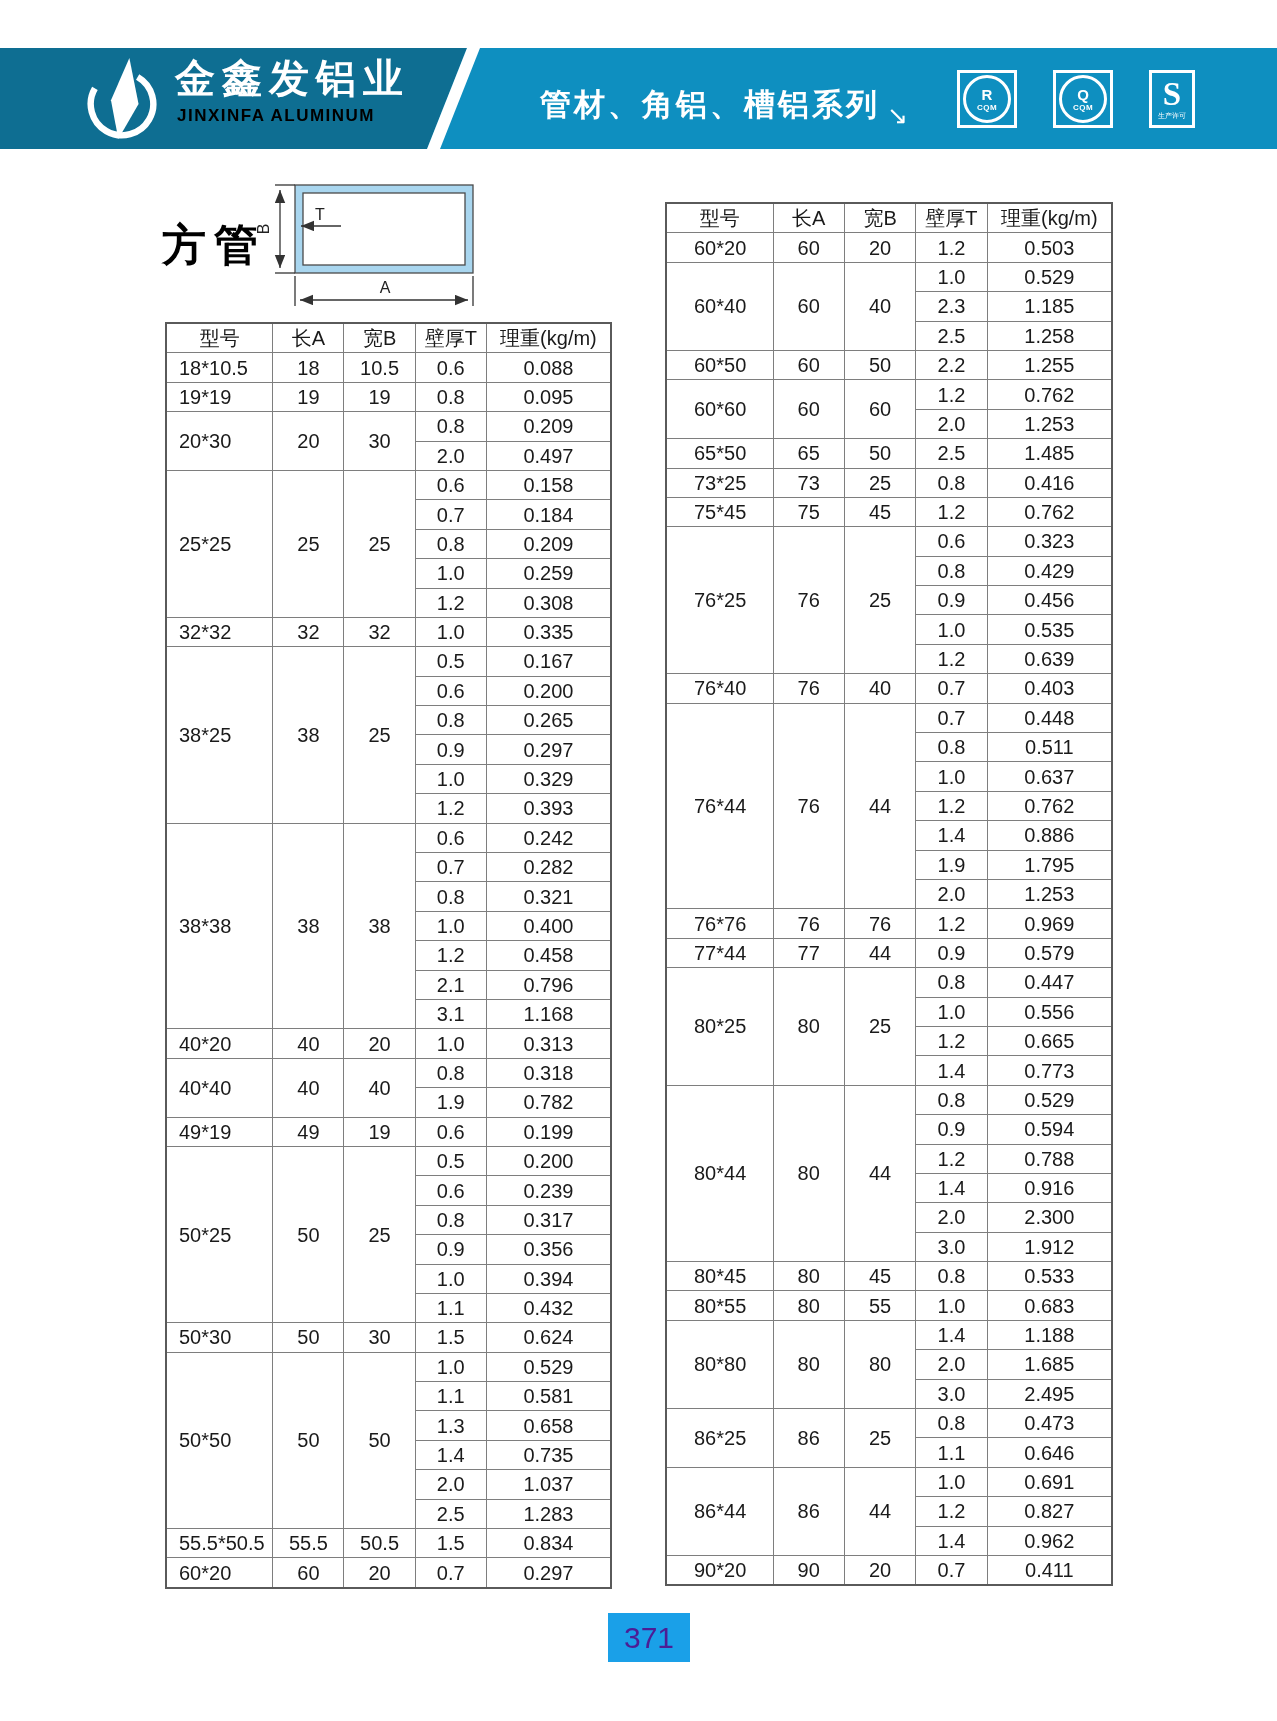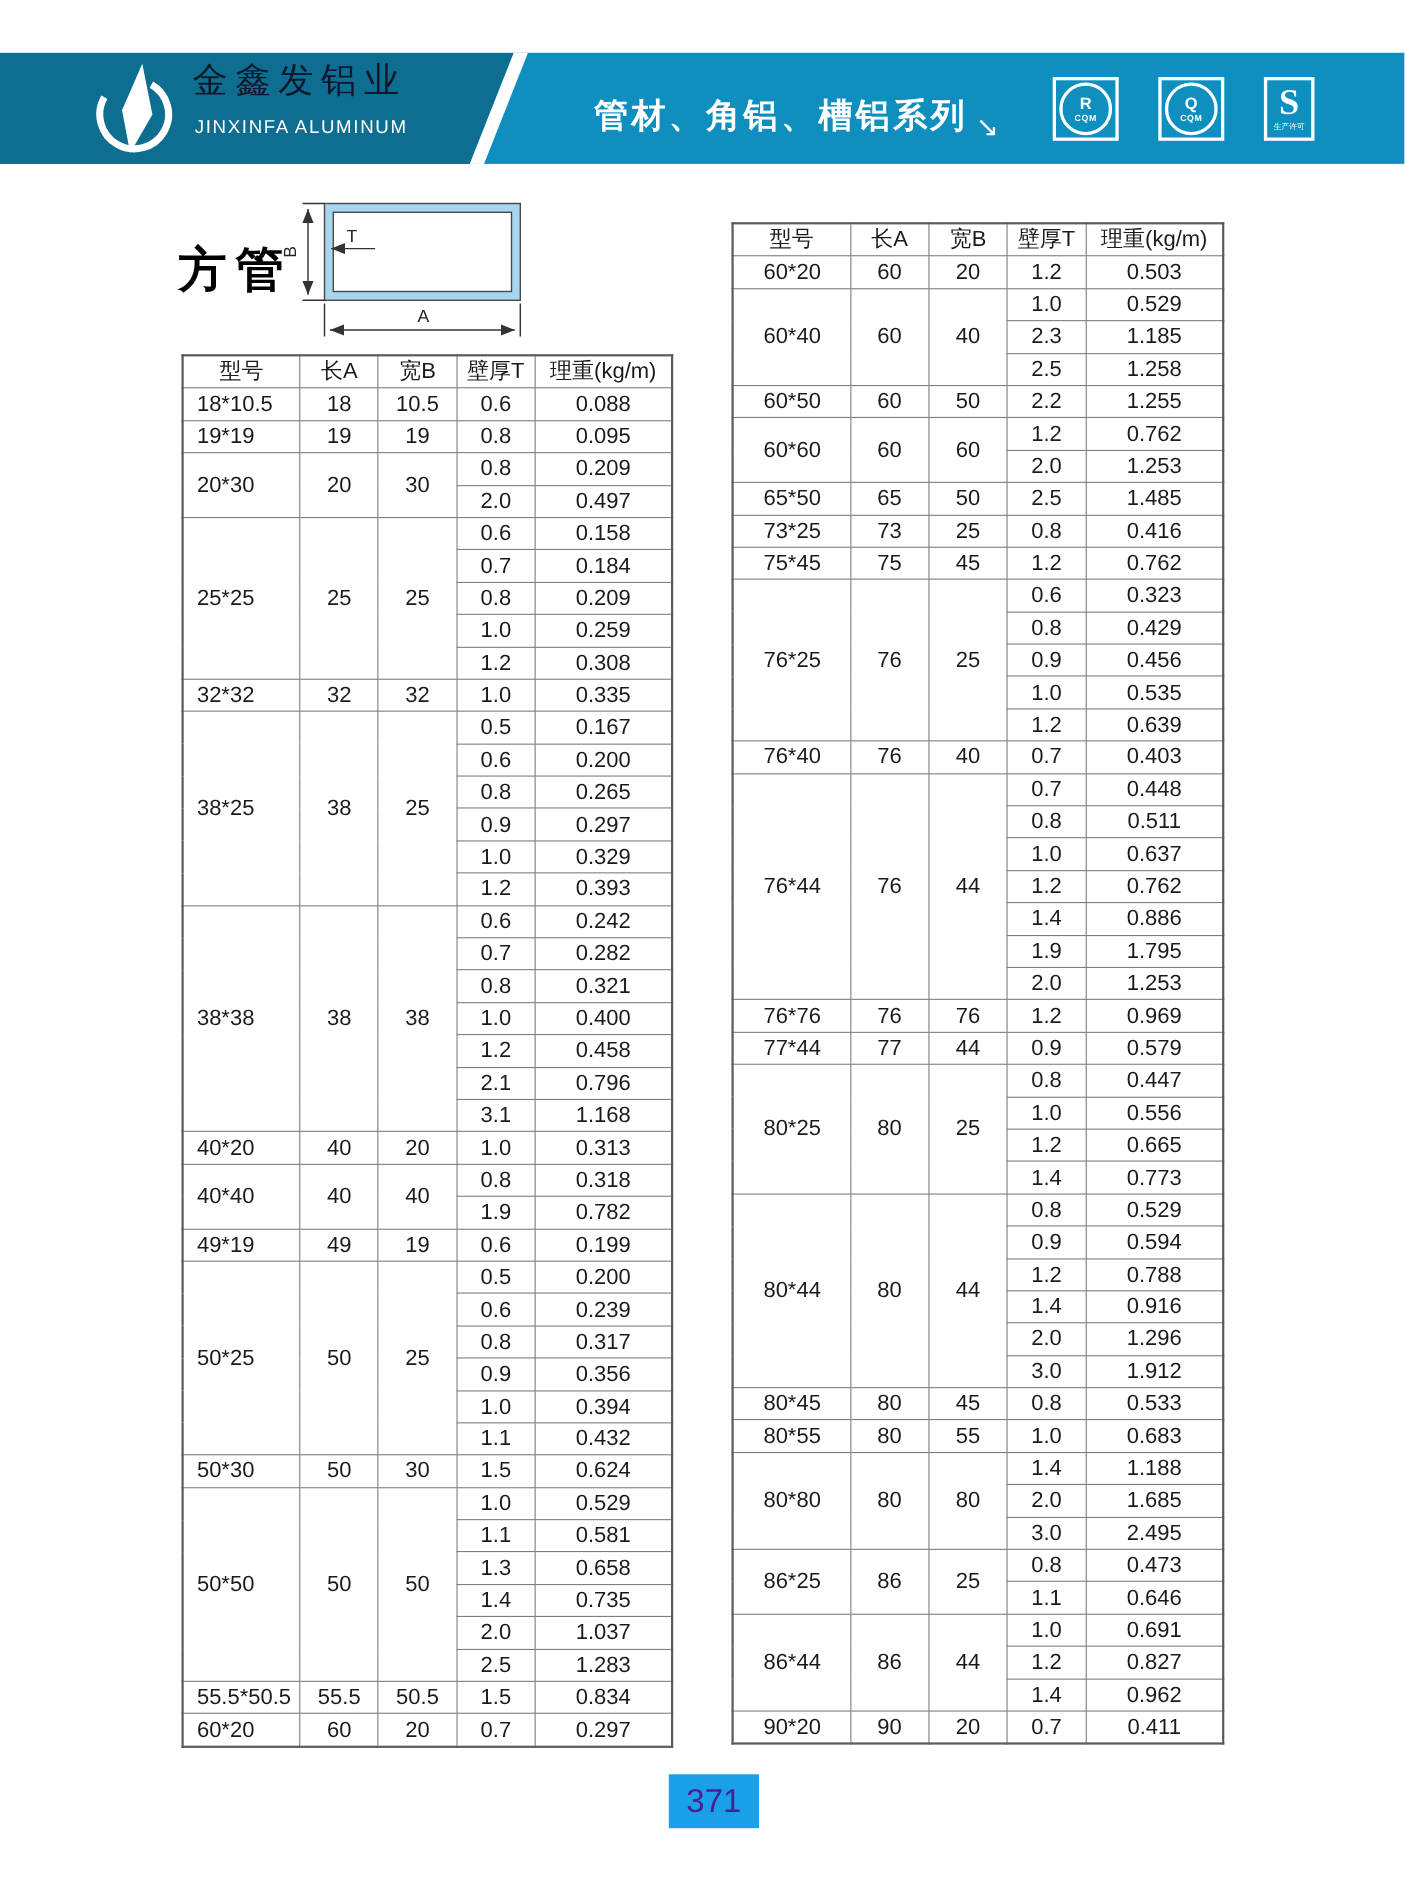--- a/index.html
+++ b/index.html
@@ -7,24 +7,24 @@
         font-family:"Liberation Sans",sans-serif;color:#1a1a1a;}
 
   
   .banner{position:absolute;left:0;top:48px;width:1277px;height:101px;
           background:var(--banner-light,#0e8fc0);}
   .banner-dark{position:absolute;inset:0;background:var(--banner-dark,#0e6e92);
           clip-path:polygon(0 0,467px 0,427px 101px,0 101px);}
   .banner-stripe{position:absolute;inset:0;background:#fff;
           clip-path:polygon(467px 0,480px 0,440px 101px,427px 101px);}
   .logo{position:absolute;left:76px;top:8px;width:92px;height:85px;}
-  .company-cn{position:absolute;left:175px;top:8px;font-size:32px;font-weight:normal;
-          color:#0f172a;letter-spacing:7px;white-space:nowrap;line-height:1.1;}
-  .company-en{position:absolute;left:177px;top:58px;font-size:17px;font-weight:normal;
-          color:#ffffff;letter-spacing:1.5px;white-space:nowrap;}
+  .company-cn{position:absolute;left:175px;top:8px;font-size:40px;font-weight:bold;
+          color:#ffffff;letter-spacing:7px;white-space:nowrap;line-height:1.1;}
+  .company-en{position:absolute;left:177px;top:58px;font-size:17px;font-weight:bold;
+          color:#000000;letter-spacing:1.5px;white-space:nowrap;}
   .series-title{position:absolute;left:540px;top:36px;font-size:31px;font-weight:bold;
           color:#fff;letter-spacing:3px;white-space:nowrap;}
   .series-arrow{display:inline-block;font-size:25px;transform:translateY(9px);
           margin-left:7px;font-weight:normal;}
   .badges{position:absolute;left:957px;top:22px;display:flex;gap:36px;align-items:flex-start;}
   .badge{width:54px;height:52px;border:3px solid #fff;display:flex;align-items:center;
           justify-content:center;box-sizing:content-box;}
   .badge-circle{width:42px;height:42px;border:3px solid #fff;border-radius:50%;
           display:flex;flex-direction:column;align-items:center;justify-content:center;color:#fff;}
   .badge-sym{font-size:15px;font-weight:bold;line-height:1;}
@@ -547,21 +547,21 @@
           <tr>
             <td class="thickness-cell">1.2</td>
             <td class="weight-cell">0.788</td>
           </tr>
           <tr>
             <td class="thickness-cell">1.4</td>
             <td class="weight-cell">0.916</td>
           </tr>
           <tr>
             <td class="thickness-cell">2.0</td>
-            <td class="weight-cell">1.296</td>
+            <td class="weight-cell">2.300</td>
           </tr>
           <tr>
             <td class="thickness-cell">3.0</td>
             <td class="weight-cell">1.912</td>
           </tr>
           <tr>
             <td class="model-cell">80*45</td>
             <td class="length-cell">80</td>
             <td class="width-cell">45</td>
             <td class="thickness-cell">0.8</td>

